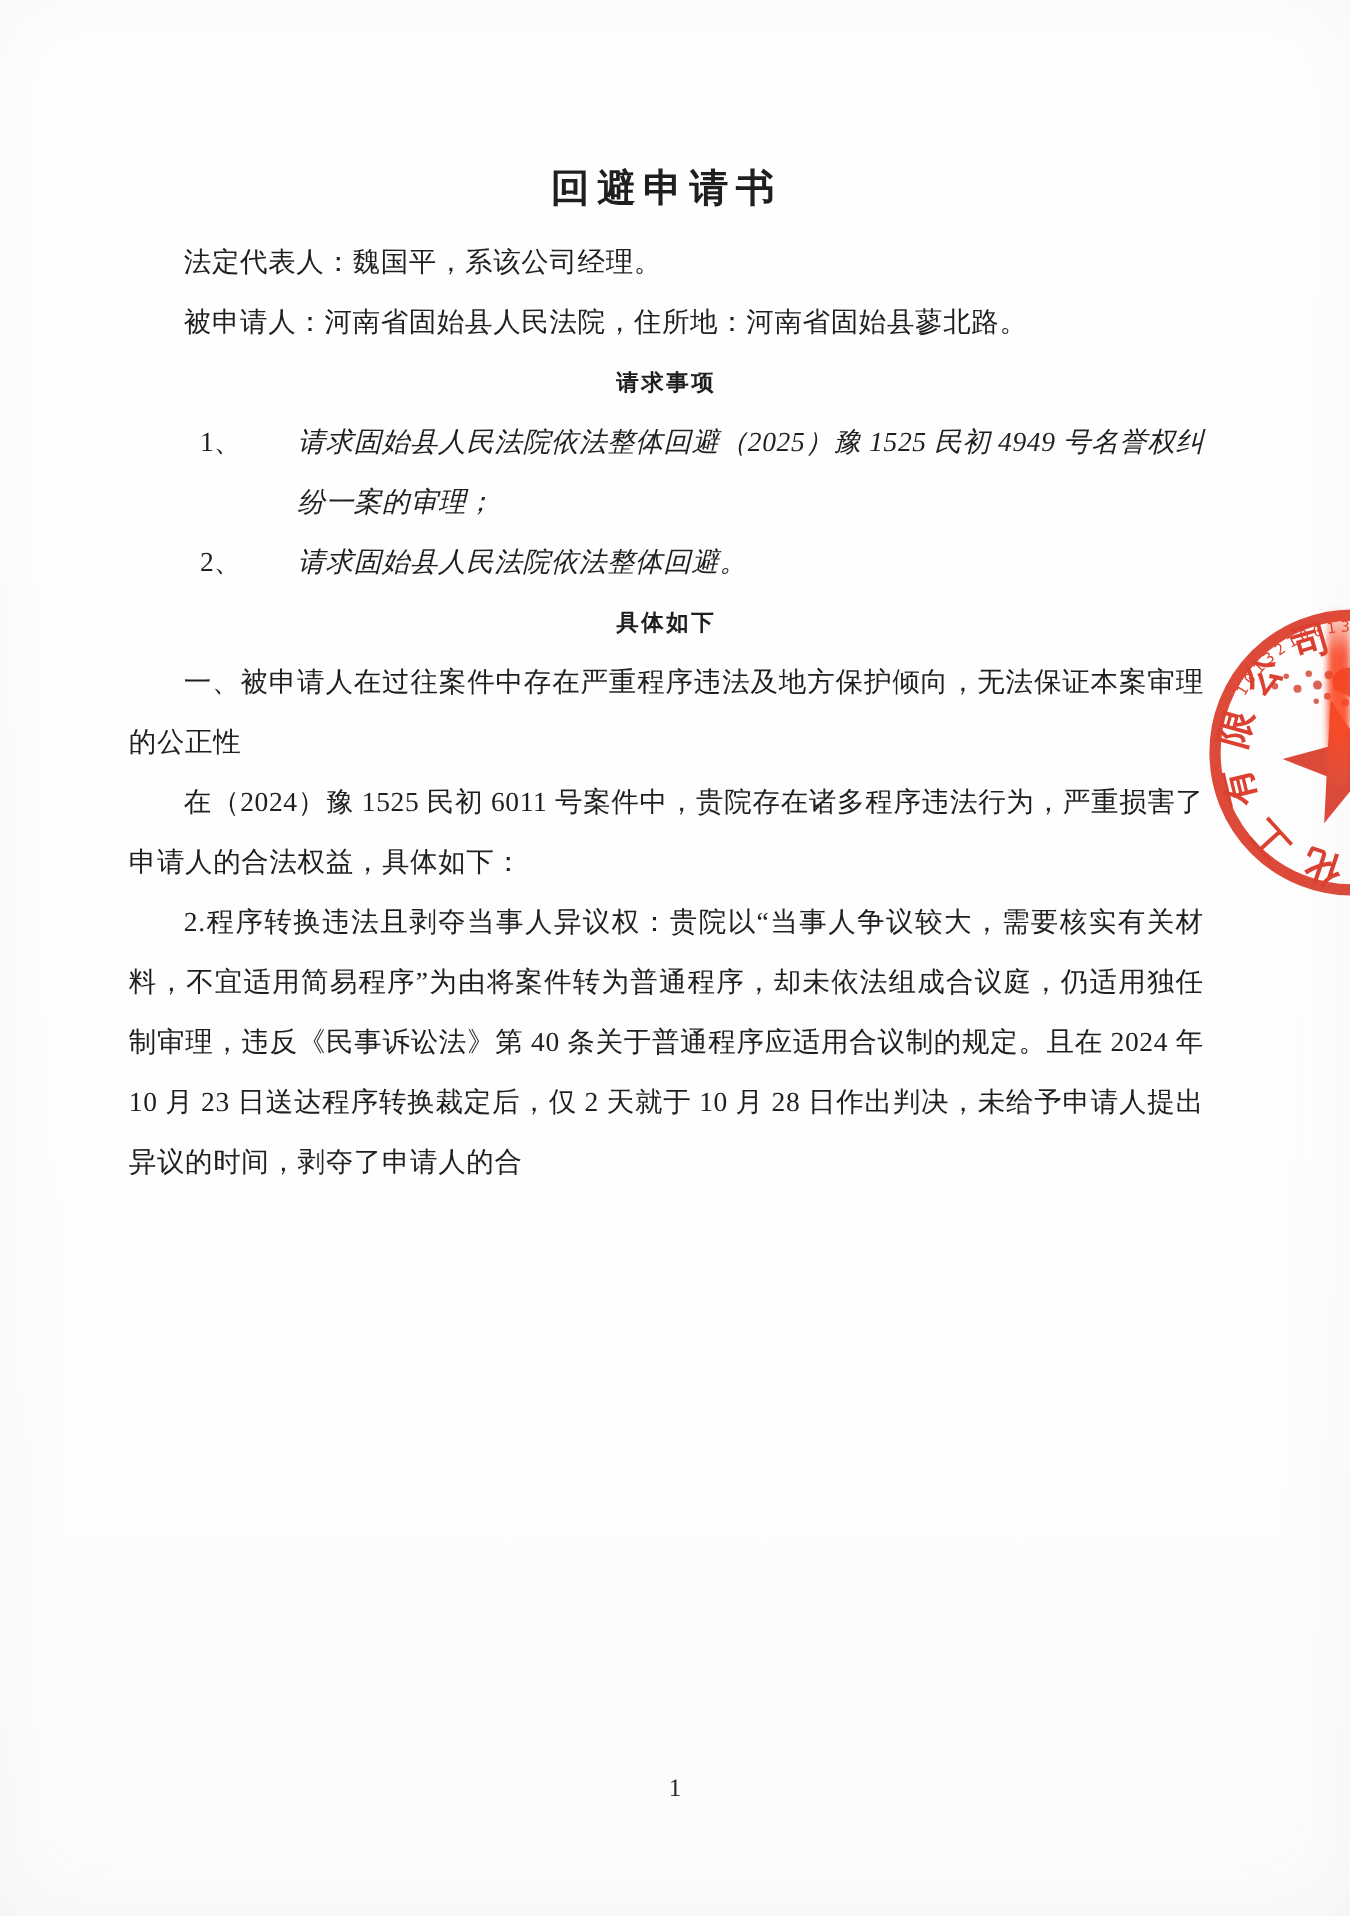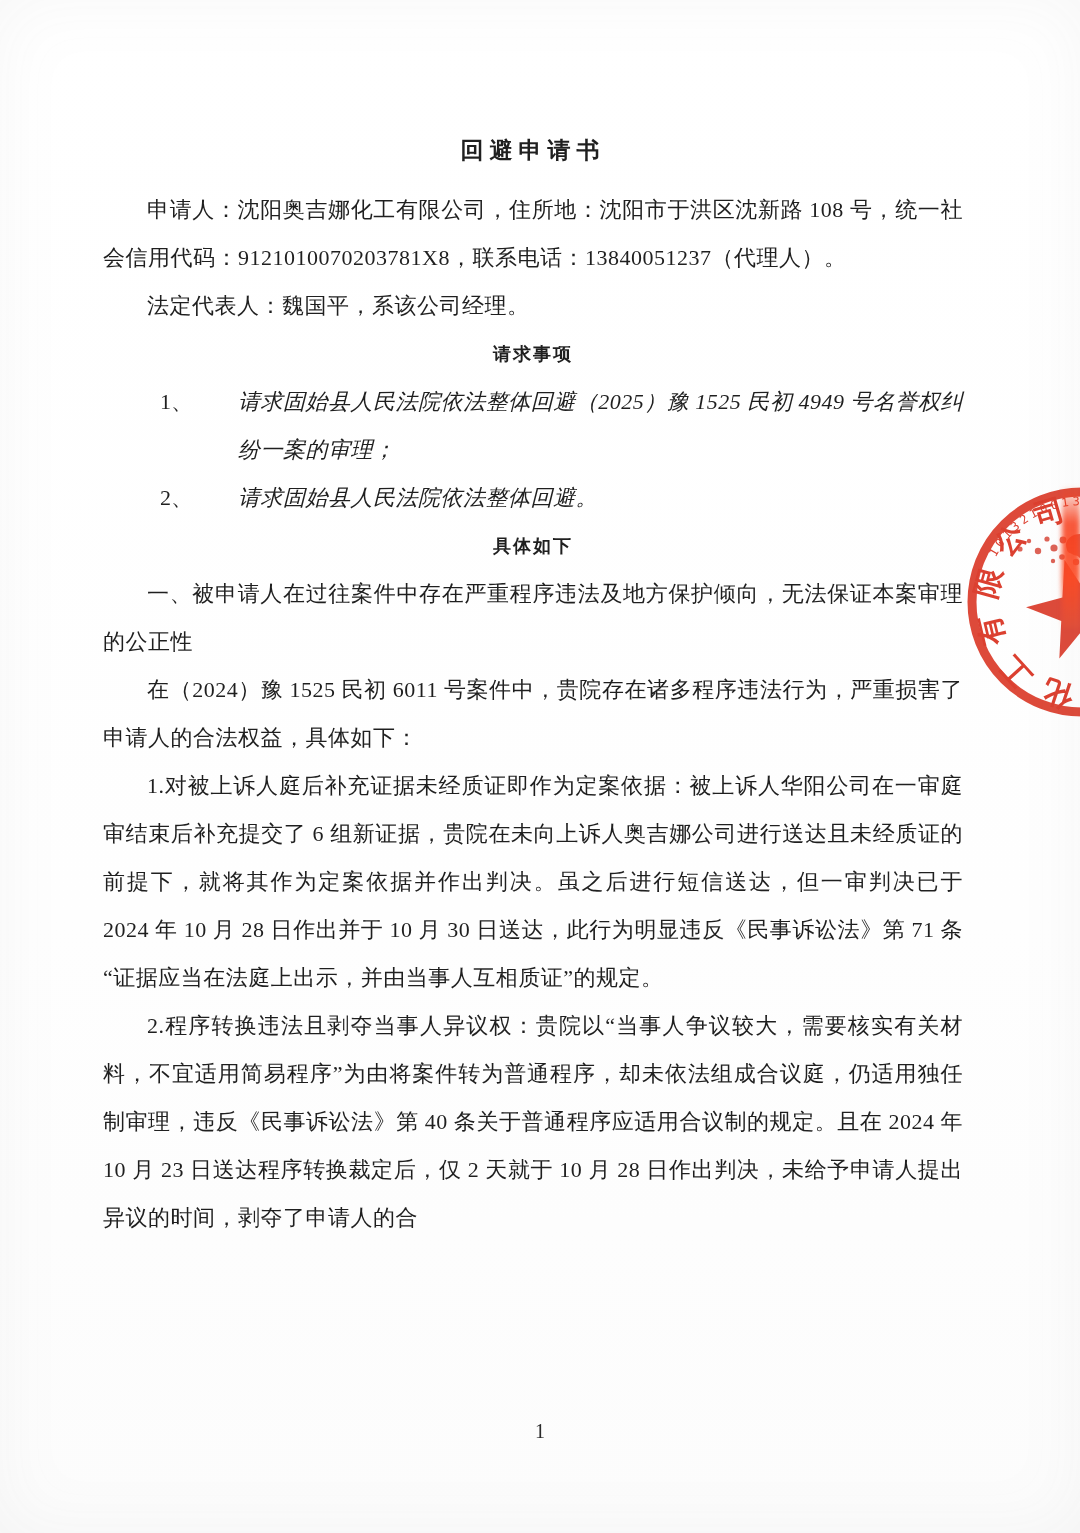--- a/index.html
+++ b/index.html
@@ -23,21 +23,21 @@
   }
   .content{
     position:absolute;
     left:103px;top:0;
     width:860px;
     color:#1f1f1f;
   }
   .doc-title{
     margin:126px 0 10px 0;
     text-align:center;
-    font-size:23px;
+    font-size:31px;
     font-weight:bold;
     line-height:50px;
     letter-spacing:6px;
   }
   .para{
     margin:0;
     font-size:22px;
     line-height:48px;
     text-align:justify;
     text-indent:44px;
@@ -98,39 +98,38 @@
   }
 </style>
 </head>
 <body>
 
 <div class="page">
 
   <div class="content">
     <h1 class="doc-title">回避申请书</h1>
 
-    <p class="para">申请人：沈阳奥吉娜化工有限公司，住所地：沈阳市于洪区沈新路 108 号，统一社会信用代码：9121010070203781X8，联系电话：13840051237（代理人）。</p>
     <p class="para">法定代表人：魏国平，系该公司经理。</p>
+    <p class="para">被申请人：河南省固始县人民法院，住所地：河南省固始县蓼北路。</p>
 
     <h2 class="sec-heading">请求事项</h2>
 
     <div class="list-row">
       <span class="list-num">1、</span>
       <span class="list-txt">请求固始县人民法院依法整体回避（2025）豫 1525 民初 4949 号名誉权纠纷一案的审理；</span>
     </div>
     <div class="list-row">
       <span class="list-num">2、</span>
       <span class="list-txt">请求固始县人民法院依法整体回避。</span>
     </div>
 
     <h2 class="sec-heading">具体如下</h2>
 
     <p class="para bold">一、被申请人在过往案件中存在严重程序违法及地方保护倾向，无法保证本案审理的公正性</p>
     <p class="para">在（2024）豫 1525 民初 6011 号案件中，贵院存在诸多程序违法行为，严重损害了申请人的合法权益，具体如下：</p>
-    <p class="para">1.对被上诉人庭后补充证据未经质证即作为定案依据：被上诉人华阳公司在一审庭审结束后补充提交了 6 组新证据，贵院在未向上诉人奥吉娜公司进行送达且未经质证的前提下，就将其作为定案依据并作出判决。虽之后进行短信送达，但一审判决已于 2024 年 10 月 28 日作出并于 10 月 30 日送达，此行为明显违反《民事诉讼法》第 71 条“证据应当在法庭上出示，并由当事人互相质证”的规定。</p>
     <p class="para">2.程序转换违法且剥夺当事人异议权：贵院以“当事人争议较大，需要核实有关材料，不宜适用简易程序”为由将案件转为普通程序，却未依法组成合议庭，仍适用独任制审理，违反《民事诉讼法》第 40 条关于普通程序应适用合议制的规定。且在 2024 年 10 月 23 日送达程序转换裁定后，仅 2 天就于 10 月 28 日作出判决，未给予申请人提出异议的时间，剥夺了申请人的合</p>
   </div>
 
   <svg class="stamp" width="300" height="300" viewBox="0 0 300 300" aria-hidden="true">
     <defs>
       <path id="sealArc" d="M 150,235 A 85,85 0 1 1 150,65" fill="none"></path>
       <path id="codeArc" d="M 62,109 A 97,97 0 0 1 241,117" fill="none"></path>
     </defs>
 
     <circle cx="150" cy="150" r="110" fill="none" stroke="#da3120" stroke-width="9" opacity="0.95"></circle>

